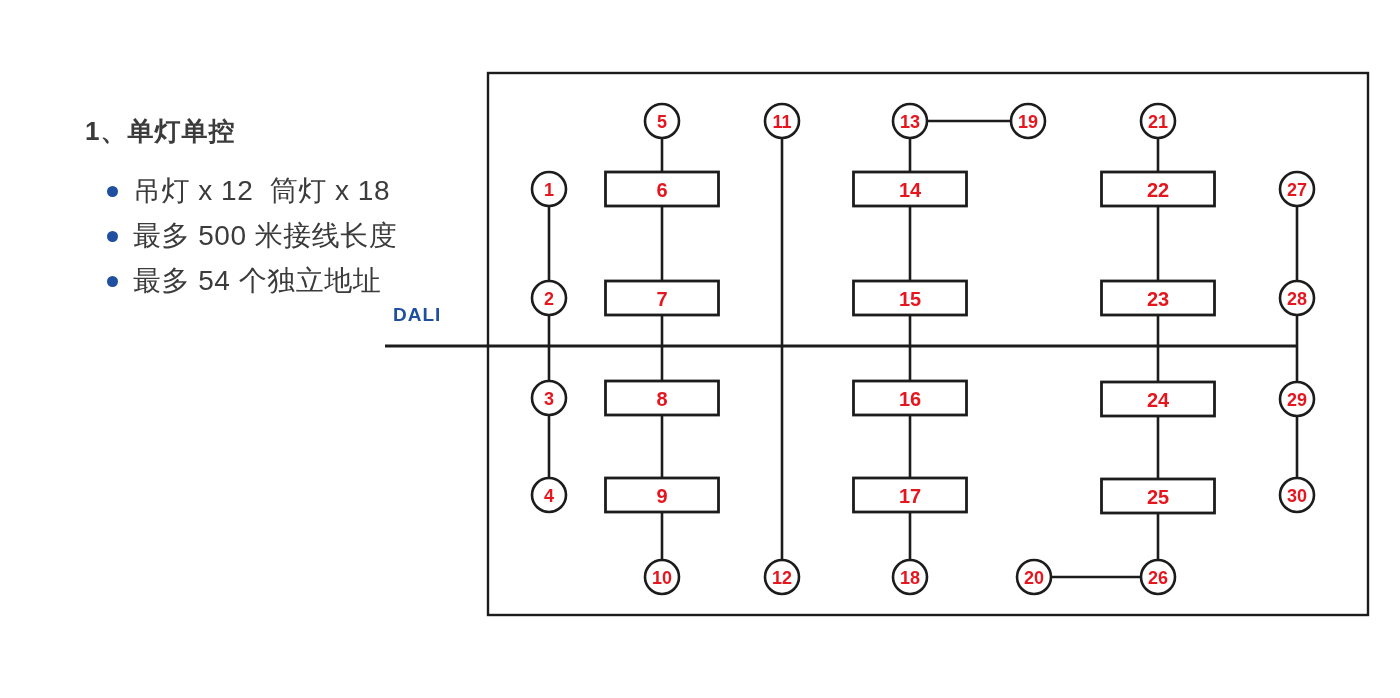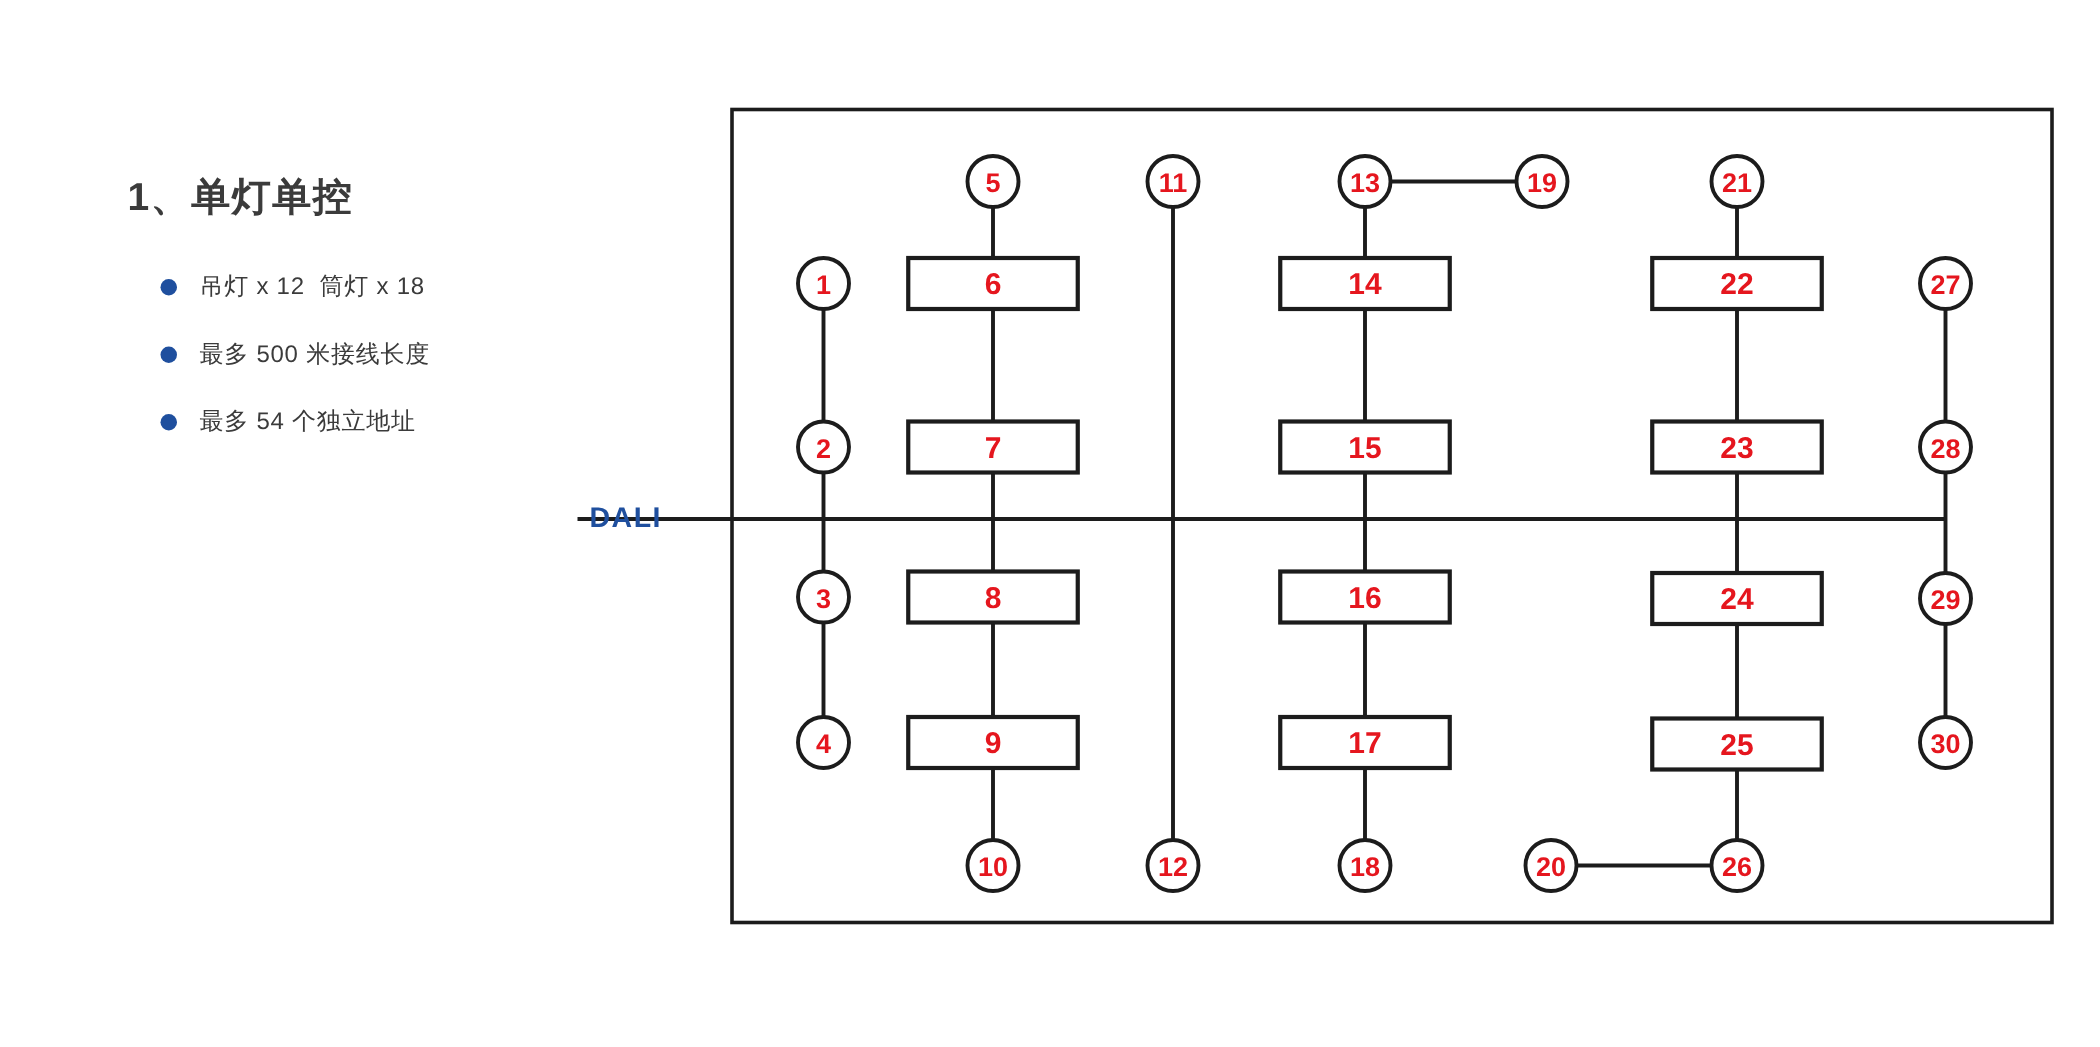--- a/index.html
+++ b/index.html
@@ -12,22 +12,22 @@
   html,body{width:1400px;height:698px;background:#ffffff;overflow:hidden;
     font-family:"Liberation Sans","DejaVu Sans",sans-serif;}
   .stage{position:relative;width:1400px;height:698px;background:#ffffff;}
   .diagram-svg{position:absolute;left:0;top:0;width:1400px;height:698px;}
   .left-panel{position:absolute;left:40px;top:114px;width:360px;margin-left:45px;}
   .section-title{font-size:26px;font-weight:bold;color:var(--text);letter-spacing:1px;}
   .bullets{margin-top:30px;margin-left:22px;}
   .bullet-row{display:flex;align-items:center;height:24px;margin-bottom:21px;}
   .dot{width:11px;height:11px;border-radius:50%;background:var(--accent);
     margin-right:15px;flex:0 0 auto;}
-  .bullet-text{font-size:16px;color:var(--text);letter-spacing:0.5px;white-space:pre;}
-  .dali-label{position:absolute;left:393px;top:335px;font-size:19px;font-weight:bold;
+  .bullet-text{font-size:28px;color:var(--text);letter-spacing:0.5px;white-space:pre;}
+  .dali-label{position:absolute;left:393px;top:304px;font-size:19px;font-weight:bold;
     color:var(--accent);letter-spacing:1px;text-align:right;}
 </style>
 </head>
 <body>
 
 <div class="stage">
 
   <svg id="diagram" class="diagram-svg" viewBox="0 0 1400 698">
       <rect x="488" y="73" width="880" height="542" fill="none" stroke="#1c1c1c" stroke-width="2.4"></rect>
       <line x1="385" y1="346" x2="1297" y2="346" stroke="#1c1c1c" stroke-width="2.8"></line>

